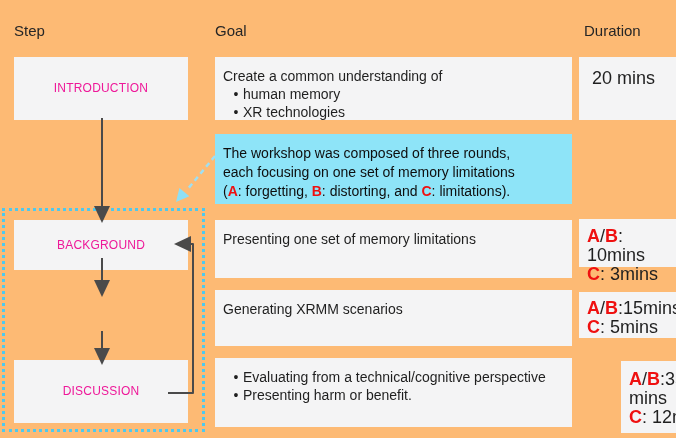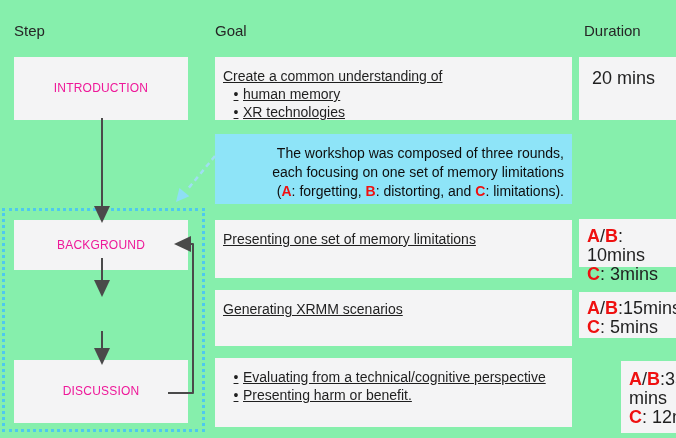--- a/index.html
+++ b/index.html
@@ -1,28 +1,28 @@
 <!DOCTYPE html>
 <html style="--accent-magenta: #ee1899; --callout-cyan: #8ee4f8; --dashed-cyan: #4ec9ee; --dashed-arrow-cyan: #9fdff2; --red: #ef1010; --arrow-gray: #4a4a4a; --box-gray: #f4f4f5; --text-dark: #1f1f1f;"><head>
 <meta charset="utf-8">
 <style>
   html,body { margin:0; padding:0; background:#ffffff; }
   body { font-family:"Liberation Sans", sans-serif; }
-  .canvas { position:relative; width:676px; height:438px; background:#86efac; overflow:hidden; }
+  .canvas { position:relative; width:676px; height:438px; background:#fdba74; overflow:hidden; }
 
   .col-header { position:absolute; font-size:15px; color:#262626; }
 
   .box { position:absolute; background:var(--box-gray,#f4f4f5); box-sizing:border-box; }
 
   .step-box { display:flex; align-items:center; justify-content:center; 
               color:var(--accent-magenta,#ee1899); font-size:12px; font-weight:500;
               letter-spacing:.2px; line-height:19px; padding:0 10px; }
 
   .goal-box { font-size:14px; color:var(--text-dark,#1f1f1f); line-height:18px;
-              padding:10px 10px 0 8px;text-decoration:underline; }
+              padding:10px 10px 0 8px; }
   .bullet { display:flex; padding-left:6px; }
   .bullet .dot { width:14px; text-align:center; flex:0 0 14px; }
 
   .callout { position:absolute; background:var(--callout-cyan,#8ee4f8); font-size:14px;
              line-height:19px; color:#0e0e0e; padding:10px 8px 0 8px; box-sizing:border-box; }
 
   .duration-box { font-size:18px; color:var(--text-dark,#1f1f1f); line-height:19px; }
   .red { color:var(--red,#ef1010); font-weight:700; }
 
   .dashed-frame { position:absolute; left:2px; top:208px; width:197px; height:218px;
@@ -59,21 +59,21 @@
     <div class="bullet">
         <span class="dot">•</span>
         <span>human memory</span>
       </div>
     <div class="bullet">
         <span class="dot">•</span>
         <span>XR technologies</span>
       </div>
   </div>
 
-  <div class="callout" style="left:215px; top:134px; width:357px; height:70px;text-align:right;">
+  <div class="callout" style="left:215px; top:134px; width:357px; height:70px;">
     <div>The workshop was composed of three rounds,</div>
     <div>each focusing on one set of memory limitations</div>
     <div><span>(</span><span class="red">A</span><span>: forgetting, </span><span class="red">B</span><span>: distorting, and </span><span class="red">C</span><span>: limitations).</span></div>
   </div>
 
   <div class="box goal-box" style="left:215px; top:220px; width:357px; height:58px;">
     <div>Presenting one set of memory limitations</div>
   </div>
 
   <div class="box goal-box" style="left:215px; top:290px; width:357px; height:56px;">

